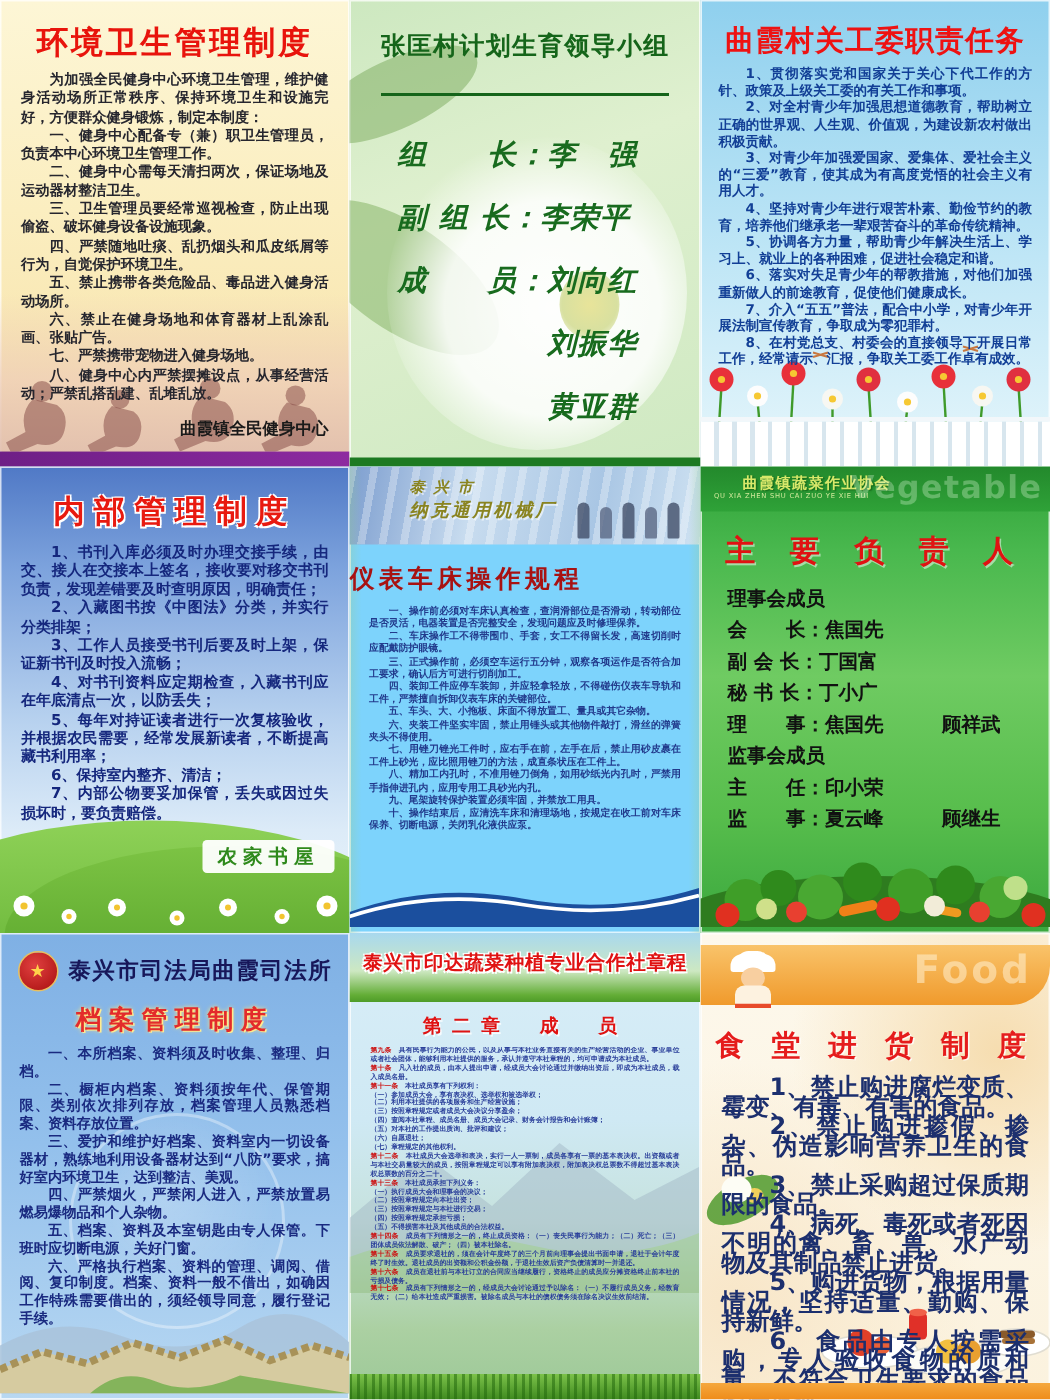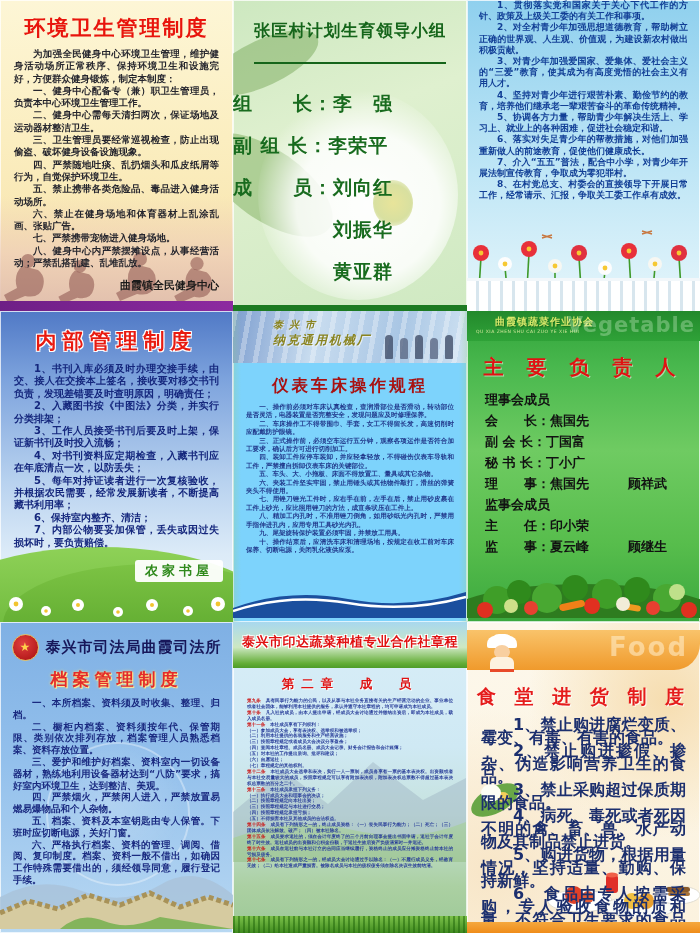--- a/index.html
+++ b/index.html
@@ -17,21 +17,21 @@
   .p1-bar{position:absolute;left:0;right:0;bottom:0;height:10px;background:linear-gradient(90deg,#6e1f86,#8d2aa0);z-index:2;}
   .p1-people{left:0;right:0;bottom:10px;height:105px;background:linear-gradient(180deg,rgba(250,235,210,0) 0%,rgba(238,205,185,.75) 55%,rgba(225,190,175,.9) 100%);}
   .p1-people svg{position:absolute;bottom:0;}
   
   .p2{background:linear-gradient(160deg,#cde8c0 0%,#dff0cf 40%,#cfe9c2 100%);}
   .p2-leaf1{width:150px;height:70px;border-radius:50%;background:#86b468;opacity:.55;transform:rotate(35deg);left:-40px;top:150px;}
   .p2-leaf2{width:120px;height:46px;border-radius:50%;background:#79aa5c;opacity:.5;transform:rotate(-25deg);left:-30px;top:40px;}
   .p2-flower{left:25px;top:90px;width:200px;height:210px;border-radius:50%;background:radial-gradient(circle at 55% 55%,rgba(255,255,255,.97) 0%,rgba(255,255,255,.85) 45%,rgba(255,255,255,0) 72%);}
   .p2-flower-core{left:140px;top:180px;width:40px;height:46px;border-radius:50%;background:radial-gradient(circle,#e8e49a 0%,#d8e0a0 60%,rgba(216,224,160,0) 100%);}
   .p2-title{margin:20px auto 0;display:block;width:fit-content;text-align:center;font-size:16.5px;font-weight:900;color:#15651a;border-bottom:2px solid #15651a;padding-bottom:20px;letter-spacing:1px;}
-  .p2-roster{margin-top:18px;}
+  .p2-roster{margin-top:18px;padding-left:32px;font-style:italic;}
   .p2-roster p{font-size:19px;font-weight:900;color:#186b1e;line-height:42px;letter-spacing:1px;}
   .p2-bar{position:absolute;left:0;right:0;bottom:0;height:6px;background:#1d7a22;z-index:2;}
   
   .p3{background:linear-gradient(180deg,#8fd0ee 0%,#bfe6f6 55%,#e6f6fb 100%);}
   .p3-title{margin:14px 0 5px;text-align:center;font-size:19px;font-weight:900;color:#ee1212;letter-spacing:1px;}
   .p3-body{padding:0 12px;font-size:9px;line-height:11.2px;font-weight:700;color:#123f96;text-align:justify;}
   .p3-body p{text-indent:2em;}
   .p3-fence{left:0;right:0;bottom:0;height:30px;background:repeating-linear-gradient(90deg,#ffffff 0 9px,#d8e6ee 9px 12px);border-top:3px solid #f2f7fa;}
   .p3-flowers{left:0;bottom:18px;}
   
@@ -48,21 +48,21 @@
   .p5-edge{top:0;bottom:0;width:8px;background:linear-gradient(90deg,rgba(150,205,150,.35),rgba(150,205,150,0));}
   .p5-edge.r{right:0;transform:scaleX(-1);left:auto;}
   .p5-head{position:relative;height:52px;background:linear-gradient(100deg,#7d9ecf 0%,#c8dcef 35%,#a9c6e4 70%,#cfe2f2 100%);overflow:hidden;}
   .p5-head::after{content:"";position:absolute;inset:0;background:repeating-linear-gradient(100deg,rgba(255,255,255,.30) 0 5px,rgba(255,255,255,0) 5px 14px);}
   .p5-head-txt{position:absolute;left:40px;top:7px;z-index:2;color:#8a8420;font-weight:900;font-style:italic;text-shadow:1px 1px 0 rgba(255,255,255,.6);}
   .p5-head-txt .l1{font-size:10px;letter-spacing:6px;}
   .p5-head-txt .l2{font-size:12px;letter-spacing:2px;}
   .p5-figs{position:absolute;right:14px;bottom:4px;z-index:2;display:flex;gap:7px;align-items:flex-end;}
   .p5-figs i{display:block;width:8px;height:24px;background:#3a4660;border-radius:4px 4px 1px 1px;opacity:.75;}
   .p5-figs i:nth-child(2n){height:21px;background:#55627e;}
-  .p5-title{margin:12px 0 6px;text-align:center;font-size:16.5px;font-weight:900;color:#a81212;letter-spacing:3px;}
+  .p5-title{margin:12px 0 6px;font-size:16.5px;font-weight:900;color:#a81212;letter-spacing:3px;}
   .p5-body{padding:0 13px;font-size:6.6px;line-height:8.4px;font-weight:700;color:#223a8c;text-align:justify;}
   .p5-body p{text-indent:2em;}
   .p5-wave{left:0;right:0;bottom:0;}
   
   .p6{background:linear-gradient(180deg,#2fa238 0%,#49b84e 18%,#6fcb62 45%,#57bd4c 75%,#3aa83e 100%);}
   .p6-head{position:relative;height:30px;background:linear-gradient(180deg,#23892c,#2fa238);}
   .p6-org{position:absolute;left:8px;top:4px;color:#d8e86a;font-size:10px;font-weight:900;letter-spacing:1px;text-shadow:1px 1px 1px rgba(0,60,0,.5);margin-left:20px;}
   .p6-org-sub{position:absolute;left:9px;top:18px;color:#cfe89a;font-size:4.5px;letter-spacing:.5px;}
   .p6-wm{position:absolute;right:5px;top:2px;font-size:21px;font-weight:900;color:rgba(235,255,230,.30);letter-spacing:1px;}
   .p6-title{margin:13px 0 8px;text-align:center;font-size:20px;font-weight:900;color:#e01212;letter-spacing:8px;text-shadow:1px 1px 0 rgba(255,255,255,.5);}
@@ -202,20 +202,21 @@
             <circle cx="162" cy="24" r="2.4" fill="#f6c832"></circle>
             <circle cx="188" cy="37" r="2.4" fill="#f6c832"></circle>
             <circle cx="212" cy="26" r="2.4" fill="#f6c832"></circle>
           <path d="M75 8 l10 3 m-10 0 l10 -3" stroke="#c87840" stroke-width="1.4"></path>
             <path d="M175 4 l10 3 m-10 0 l10 -3" stroke="#c87840" stroke-width="1.4"></path>
         </g>
       </svg>
     </div>
     <div class="deco p3-fence"></div>
     <div class="content">
+      <h2 class="p3-title">曲霞村关工委职责任务</h2>
       <div class="p3-body">
           <p>1、贯彻落实党和国家关于关心下代工作的方针、政策及上级关工委的有关工作和事项。</p>
           <p>2、对全村青少年加强思想道德教育，帮助树立正确的世界观、人生观、价值观，为建设新农村做出积极贡献。</p>
           <p>3、对青少年加强爱国家、爱集体、爱社会主义的“三爱”教育，使其成为有高度党悟的社会主义有用人才。</p>
           <p>4、坚持对青少年进行艰苦朴素、勤俭节约的教育，培养他们继承老一辈艰苦奋斗的革命传统精神。</p>
           <p>5、协调各方力量，帮助青少年解决生活上、学习上、就业上的各种困难，促进社会稳定和谐。</p>
           <p>6、落实对失足青少年的帮教措施，对他们加强重新做人的前途教育，促使他们健康成长。</p>
           <p>7、介入“五五”普法，配合中小学，对青少年开展法制宣传教育，争取成为零犯罪村。</p>
           <p>8、在村党总支、村委会的直接领导下开展日常工作，经常请示、汇报，争取关工委工作卓有成效。</p>
         </div>

